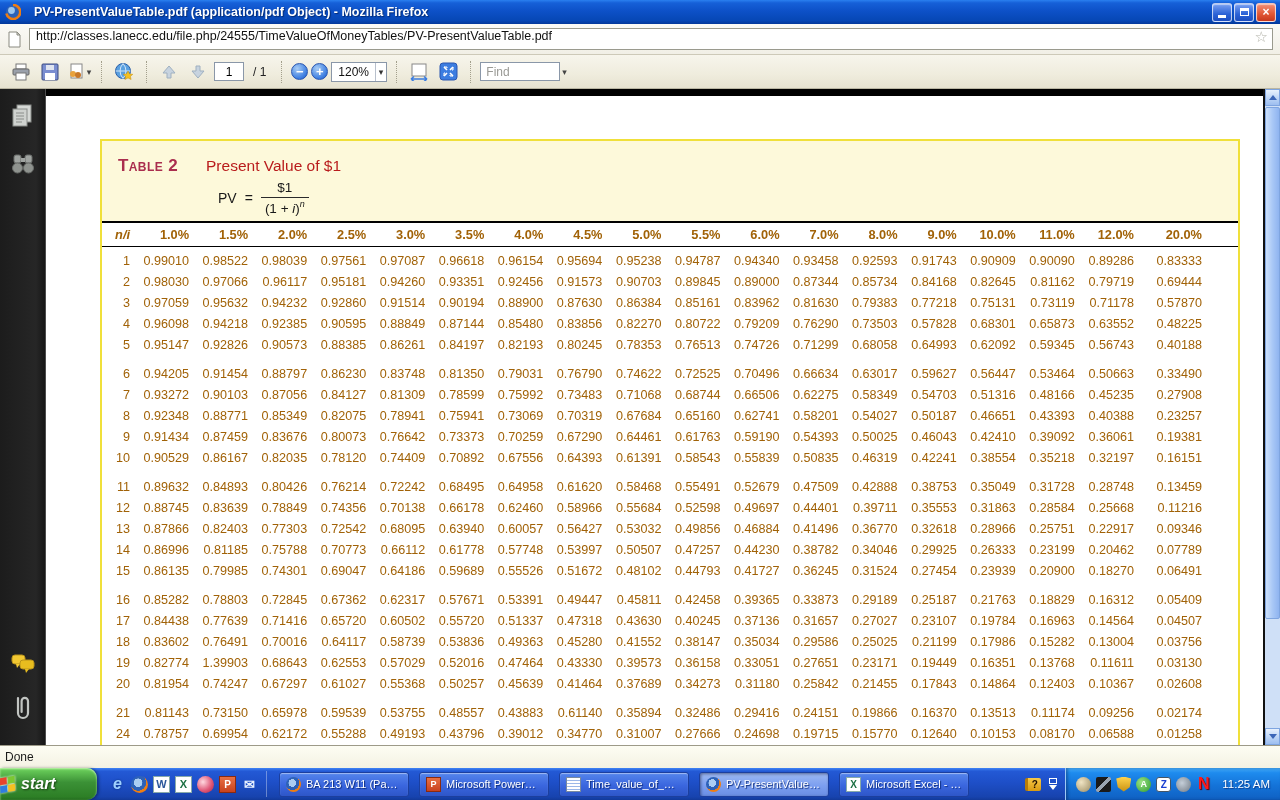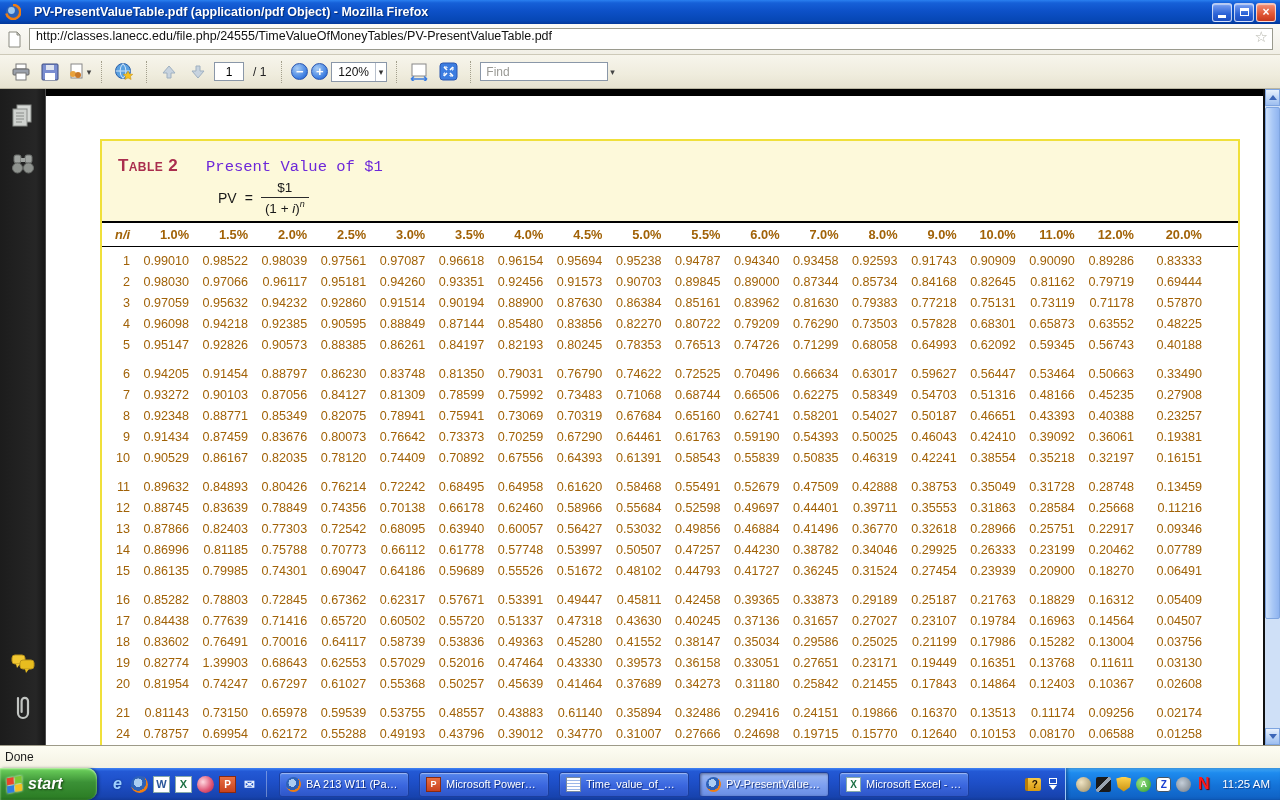--- a/index.html
+++ b/index.html
@@ -36,21 +36,21 @@
   .sep { width:1px; height:22px; border-left:1px dotted #a39f8c; margin:0 6px; }
   .caret { font-size:9px; color:#444; margin-left:2px; }
   .pgbox { width:30px; height:19px; border:1px solid #8a97a8; background:#fff; text-align:center; font-size:12px; font-family:"Liberation Sans",sans-serif; }
   .pgtotal { margin:0 6px 0 6px; color:#222; }
   .zoomcircle { width:17px; height:17px; border-radius:50%; color:#fff; font-weight:700; font-size:13px; line-height:15px;
     text-align:center; background:radial-gradient(circle at 35% 30%,#a8cdf5,#3c7de0 70%,#2a5fc0); border:1px solid #2a56b0; }
   .zoombox { width:56px; height:20px; border:1px solid #8a97a8; background:#fff; display:flex; align-items:center; }
   .zoombox span:first-child { flex:1; padding-left:6px; font-size:12px; color:#111; }
   .zoombox .zcaret { border-left:1px solid #b8c0cc; padding:0 3px; font-size:9px; color:#333; height:100%; display:flex; align-items:center; }
   .findwrap { display:flex; align-items:center; }
-  .findbox { width:128px; height:19px; border:1px solid #8a97a8; background:#fff; font-size:12px; padding:0 5px;
+  .findbox { width:80px; height:19px; border:1px solid #8a97a8; background:#fff; font-size:12px; padding:0 5px;
     font-family:"Liberation Sans",sans-serif; color:#0f766e; }
   .findbox::placeholder { color:#9a9a95; }
 
   
   .content { flex:1 1 auto; display:flex; overflow:hidden; height:656px; }
   .pdf-sidebar { flex:0 0 46px; background:linear-gradient(90deg,#1c1c1c,#262626 80%,#161616); border-right:1px solid #4d4d4d;
     display:flex; flex-direction:column; align-items:center; padding:14px 0 22px 0; }
   .pdf-sidebar .topicons { display:flex; flex-direction:column; gap:24px; }
   .pdf-sidebar .spacerv { flex:1 1 auto; }
   .pdf-sidebar .boticons { display:flex; flex-direction:column; gap:18px; }
@@ -65,21 +65,21 @@
   .sb-btn.up i { border-bottom:5px solid #3c66b8; }
   .sb-btn.down i { border-top:5px solid #3c66b8; }
   .sb-thumb { margin-top:1px; height:78%; background:linear-gradient(90deg,#cde1fb,#a9c8f6 50%,#8fb4f0); border:1px solid #7fa5e0; border-radius:2px; }
   .sb-track-rest { flex:1 1 auto; }
 
   
   .pv-box { margin:43px 0 0 54px; width:1140px; border:2px solid var(--table-border-yellow,#f0e03a); background:#fff; }
   .pv-head { background:var(--table-band-cream,#fdf9da); padding:15px 0 8px 16px; height:80px; }
   .pv-title-row { display:flex; align-items:baseline; gap:28px; }
   .t2 { font-variant:small-caps; font-weight:700; font-size:17px; letter-spacing:.4px; color:var(--table-label-maroon,#aa2e4e); }
-  .ttl { font-size:15.5px; color:#6d28d9;font-family:Liberation Mono, monospace; }
+  .ttl { font-size:15.5px; color:#b91c1c; }
   .formula { margin:4px 0 0 100px; display:flex; align-items:center; gap:8px; font-size:14px; color:#1a1a1a; }
   .frac { display:inline-flex; flex-direction:column; align-items:center; line-height:1.15; font-size:13.5px; }
   .frac .num { padding:0 6px 1px 6px; }
   .frac .den { border-top:1px solid #2a2a2a; padding:1px 4px 0 4px; }
   .frac sup { font-size:9px; }
 
   table.pv { width:100%; border-collapse:collapse; table-layout:fixed; color:#a16207; }
   table.pv col.c-n { width:36px; }
   table.pv col.c-last { width:96px; }
   table.pv th { font-weight:700; font-size:12.8px; text-align:right; padding:4px 8px 4px 0;
@@ -92,21 +92,21 @@
 
   
   .statusbar { height:23px; flex:0 0 23px; background:linear-gradient(#fdfdf3,#f4f2e3); border-top:1px solid #9d9a88;
     display:flex; align-items:center; padding-left:5px; font-size:12px; color:#1a1a1a; }
 
   
   .taskbar { height:32px; flex:0 0 32px; background:linear-gradient(180deg,#3f83f5 0%, var(--taskbar-blue,#2359d5) 10%, #1e4fc8 45%, #1743ae 90%, #123a9a 100%);
     display:flex; align-items:center; }
   .start { height:32px; width:97px; flex:0 0 97px; border-radius:0 10px 10px 0; cursor:default;
     background:linear-gradient(180deg,#6fd45e 0%, var(--start-green,#3b9136) 45%, #2d7f26 90%, #256d1f 100%);
-    box-shadow:inset 0 1px 2px #c2f5b0, 2px 0 3px rgba(0,0,0,.35); display:flex; align-items:center; gap:6px; padding-left:7px; }
+    box-shadow:inset 0 1px 2px #c2f5b0, 2px 0 3px rgba(0,0,0,.35); display:flex; align-items:center; gap:6px; }
   .start .label { color:#fff; font-weight:700; font-style:italic; font-size:16px; text-shadow:1px 1px 2px #163f10; }
   .flag { display:inline-grid; grid-template-columns:7px 7px; grid-template-rows:7px 7px; gap:1px; transform:skewY(-7deg) rotate(-3deg); filter:drop-shadow(0 0 1px #fff); }
   .flag i { display:block; }
   .flag .r{ background:#e8442c; } .flag .g{ background:#7cc832; } .flag .b{ background:#2f7de0; } .flag .y{ background:#f5c021; }
 
   .qlaunch { display:flex; align-items:center; gap:5px; padding:0 8px 0 10px; border-right:1px solid rgba(255,255,255,.35); height:26px; margin-left:2px; }
   .ql { width:17px; height:17px; display:inline-flex; align-items:center; justify-content:center; font-weight:700; font-size:11px; }
   .ql.ie { color:#9ed0ff; font-style:italic; font-size:16px; text-shadow:0 0 2px #06307a; }
   .ql.firefox, .ticon.firefox { border-radius:50%;
     background:radial-gradient(circle at 42% 40%, #aacdf2 0 30%, #2d62b8 31% 55%, #ef7d12 56% 100%); }

